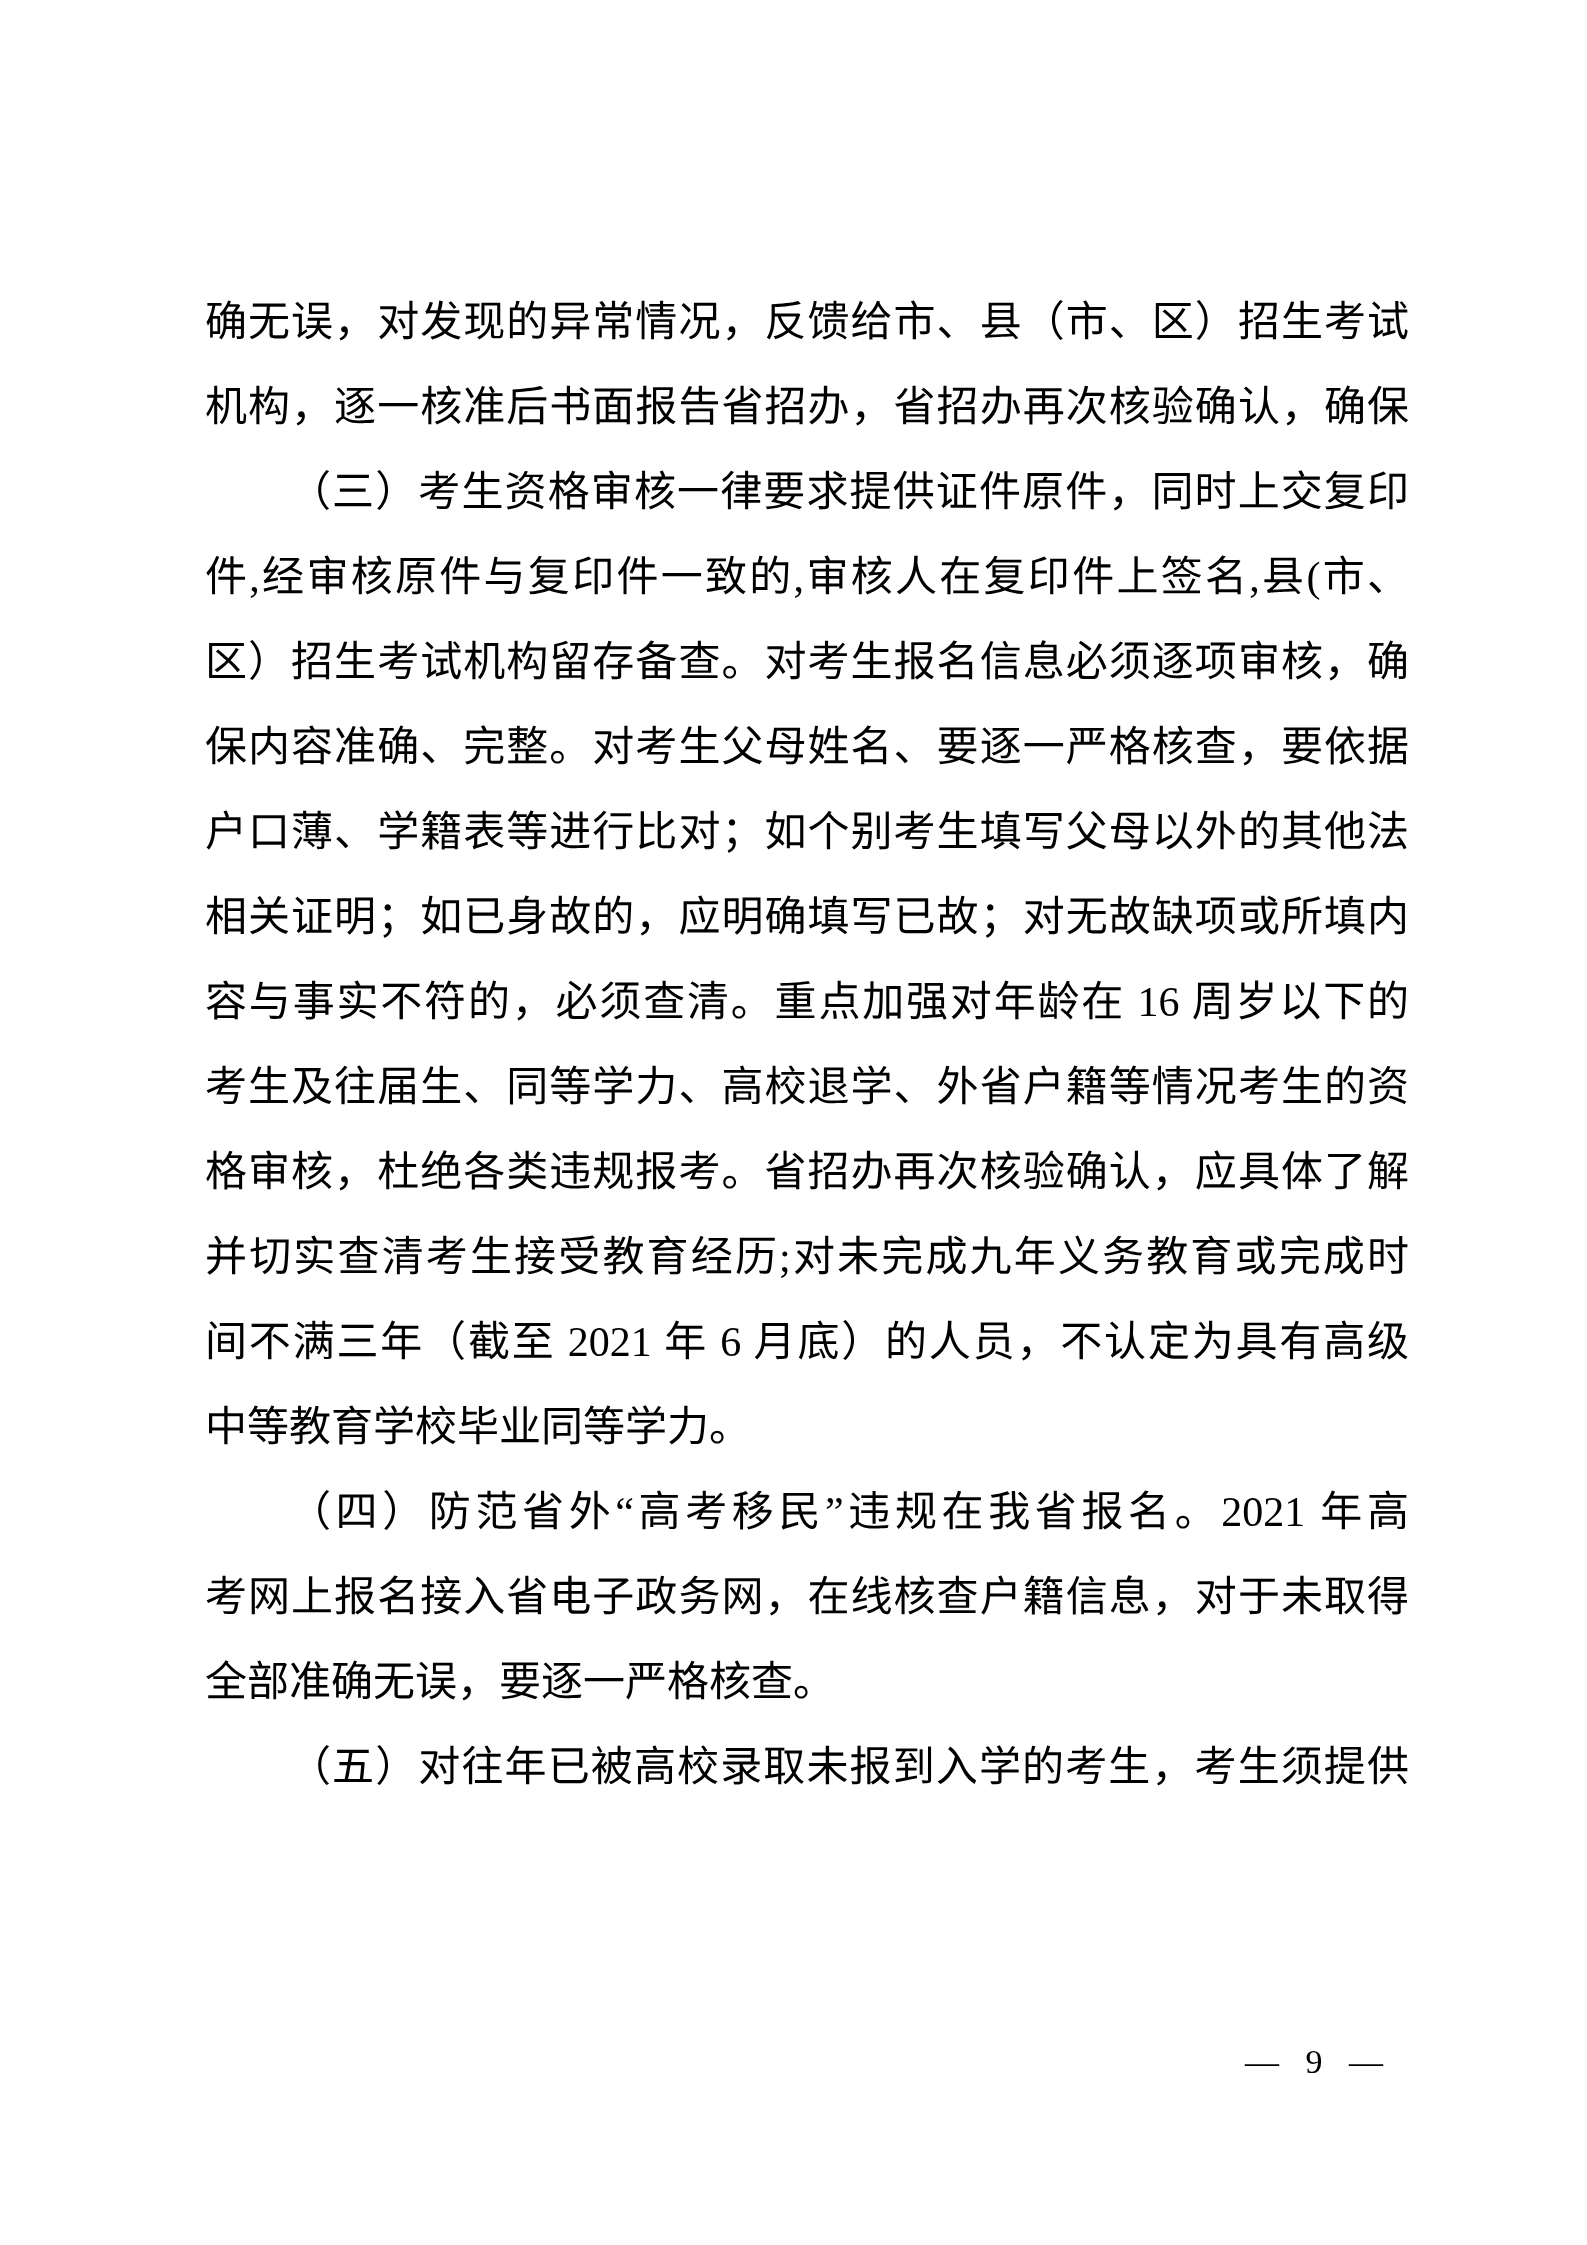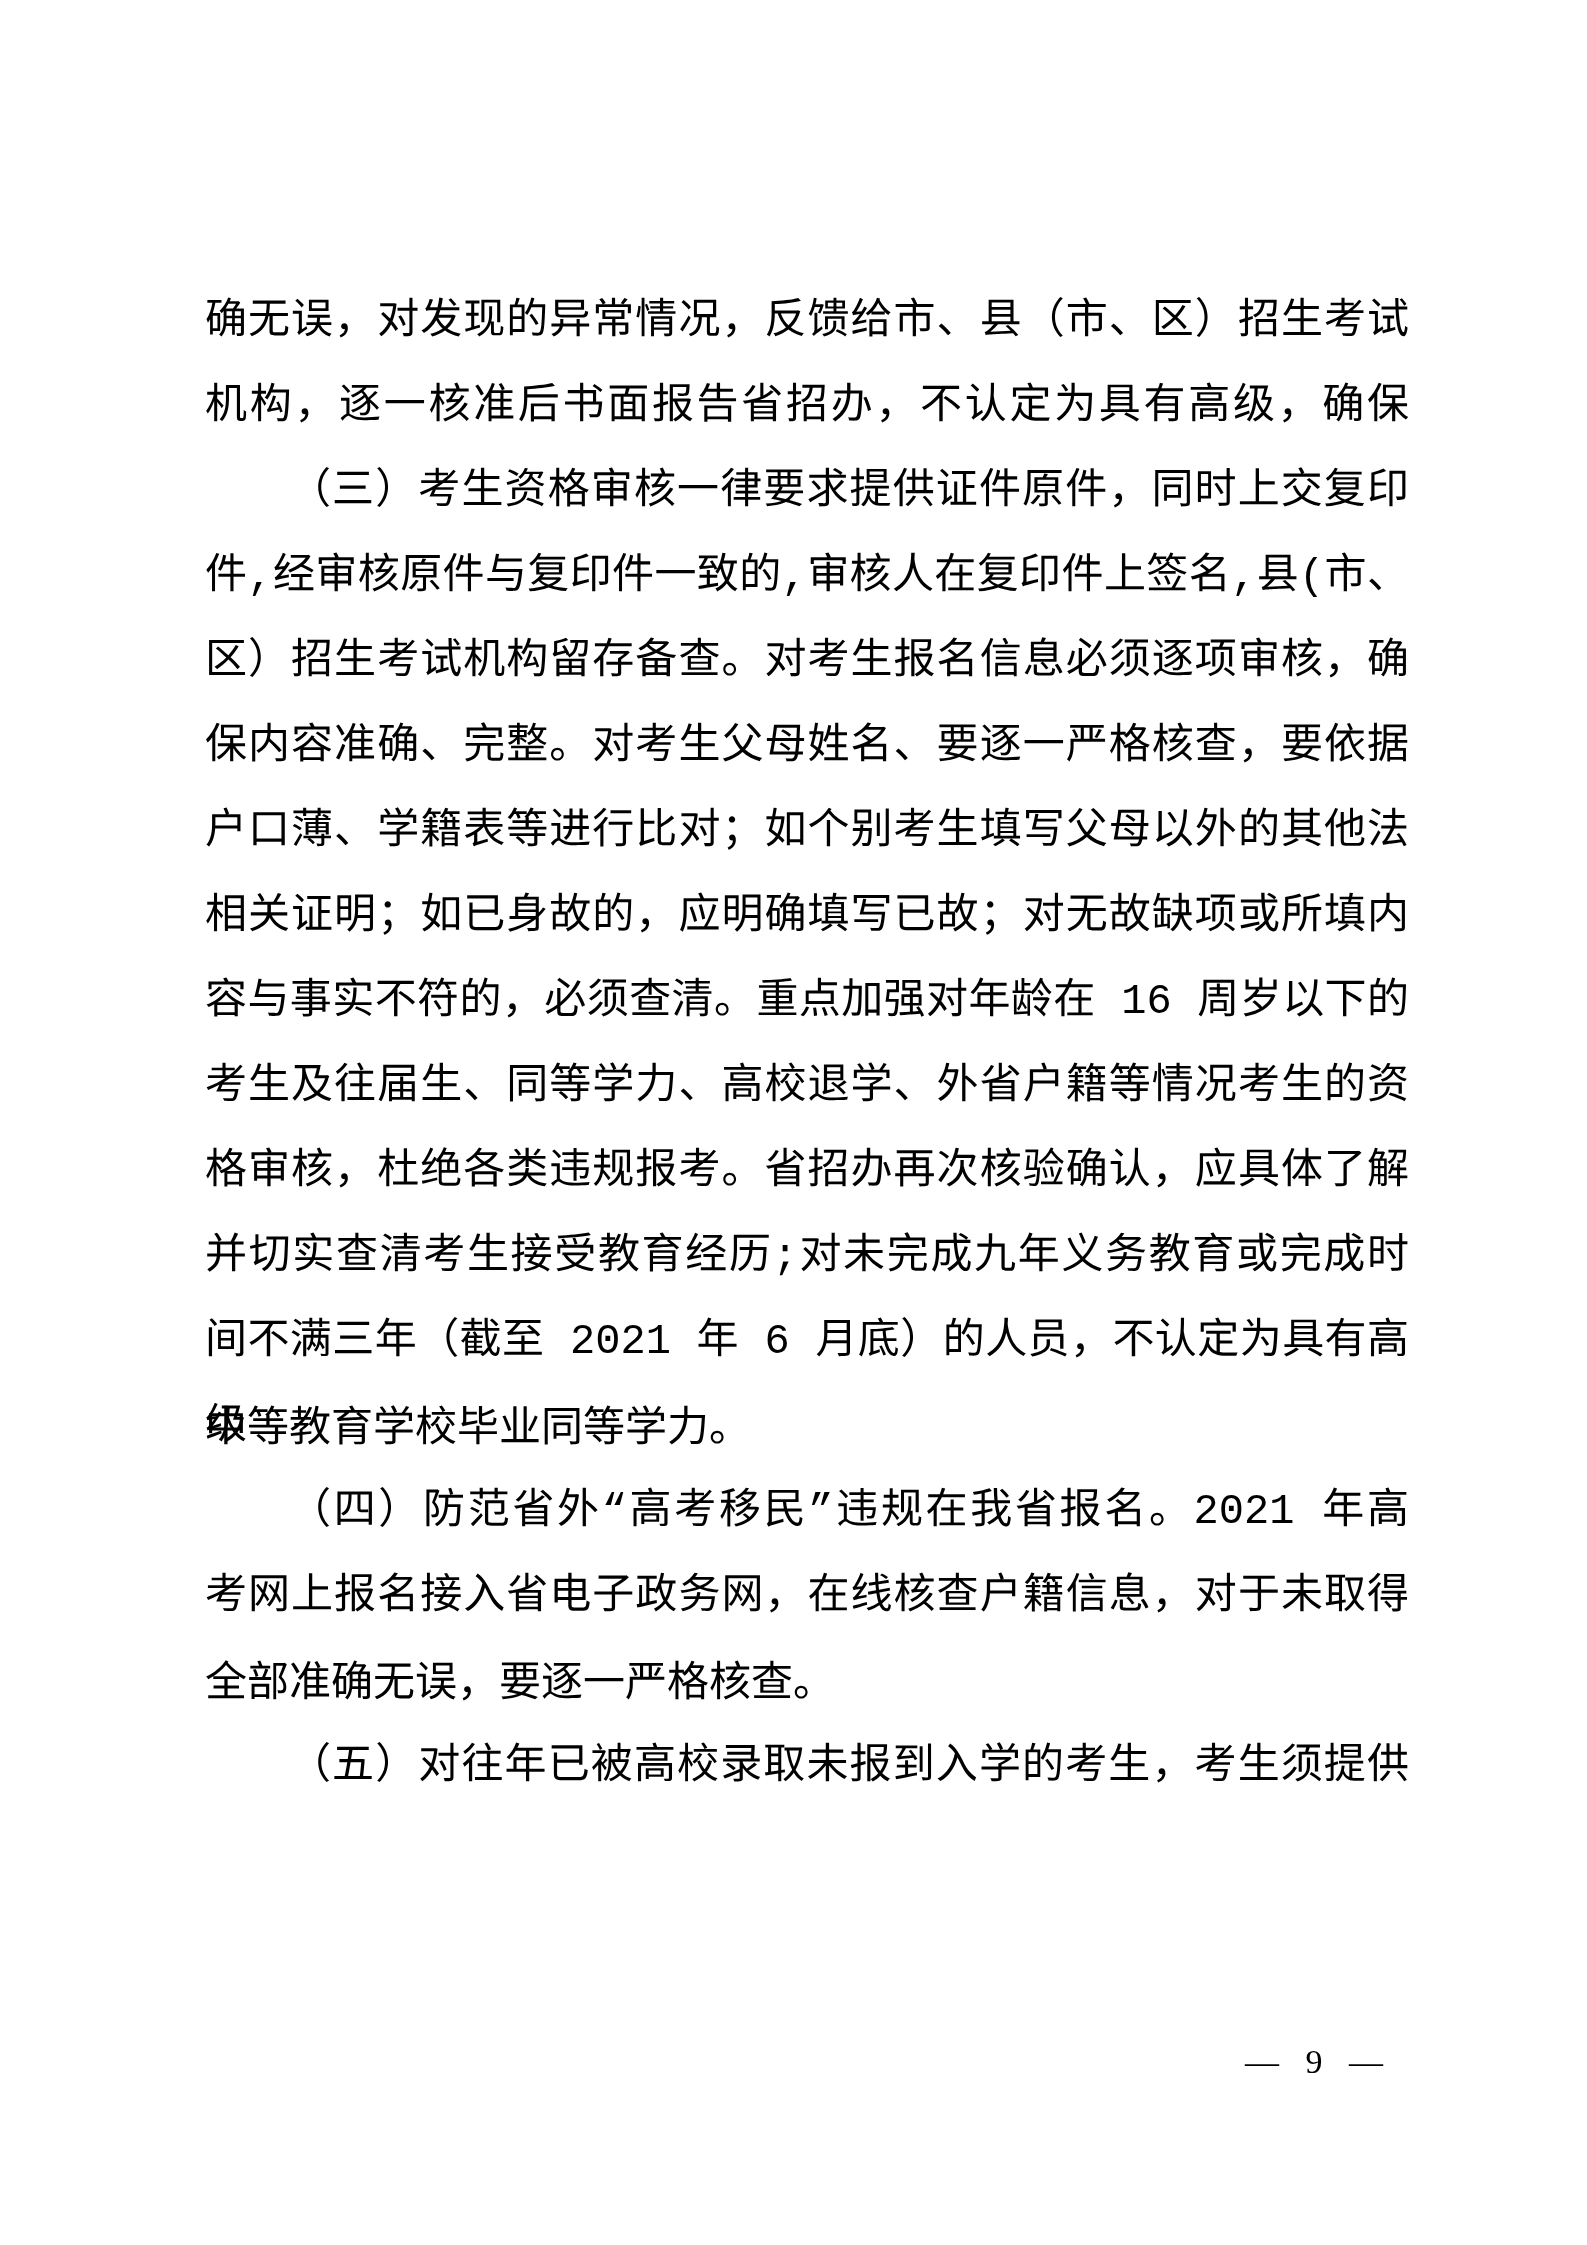--- a/index.html
+++ b/index.html
@@ -27,21 +27,20 @@
     line-height: 85px;
     font-size: 42px;
     color: #000000;
     white-space: normal;
     text-align: justify;
     text-align-last: left;
     text-justify: inter-character;
   }
   .line.fill {
     text-align-last: justify;
-    font-family: Liberation Mono, monospace;
   }
   .line.indent {
     text-indent: 84px;
   }
   .page-number {
     position: absolute;
     top: 2042px;
     right: 200px;
     font-size: 34px;
     line-height: 40px;
@@ -50,21 +49,21 @@
     word-spacing: 10px;
     font-family: "Liberation Serif", "DejaVu Serif", serif;
   }
 </style>
 </head>
 <body>
 
 <div class="page">
   <main class="text-block" id="text-block">
       <div class="line fill">确无误，对发现的异常情况，反馈给市、县（市、区）招生考试</div>
-      <div class="line fill">机构，逐一核准后书面报告省招办，不认定为具有高级，确保</div>
+      <div class="line fill">机构，逐一核准后书面报告省招办，省招办再次核验确认，确保</div>
       <div class="line indent fill">（三）考生资格审核一律要求提供证件原件，同时上交复印</div>
       <div class="line fill">件,经审核原件与复印件一致的,审核人在复印件上签名,县(市、</div>
       <div class="line fill">区）招生考试机构留存备查。对考生报名信息必须逐项审核，确</div>
       <div class="line fill">保内容准确、完整。对考生父母姓名、要逐一严格核查，要依据</div>
       <div class="line fill">户口薄、学籍表等进行比对；如个别考生填写父母以外的其他法</div>
       <div class="line fill">相关证明；如已身故的，应明确填写已故；对无故缺项或所填内</div>
       <div class="line fill">容与事实不符的，必须查清。重点加强对年龄在 16 周岁以下的</div>
       <div class="line fill">考生及往届生、同等学力、高校退学、外省户籍等情况考生的资</div>
       <div class="line fill">格审核，杜绝各类违规报考。省招办再次核验确认，应具体了解</div>
       <div class="line fill">并切实查清考生接受教育经历;对未完成九年义务教育或完成时</div>

